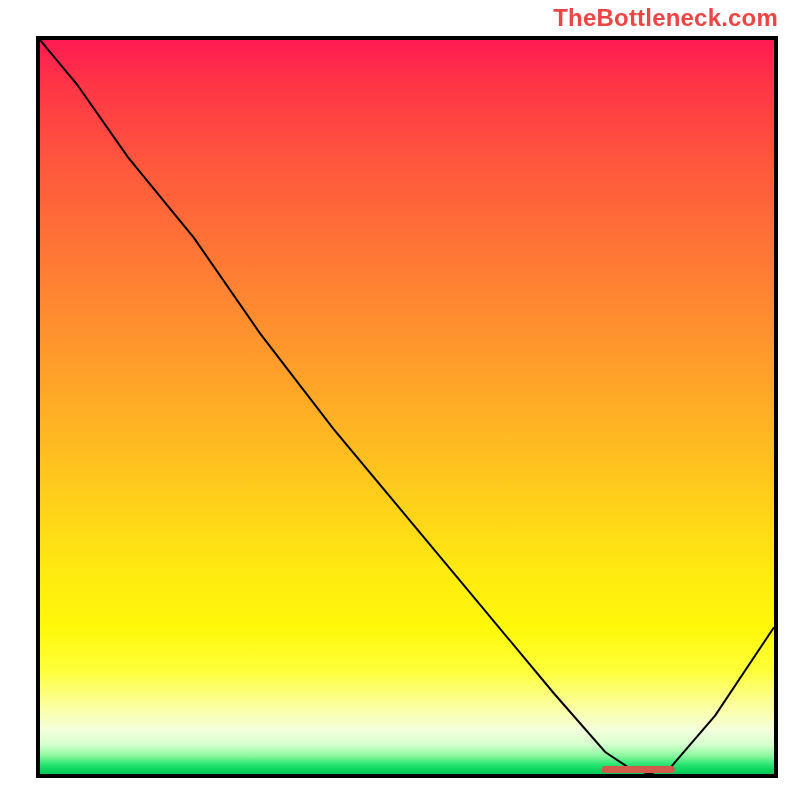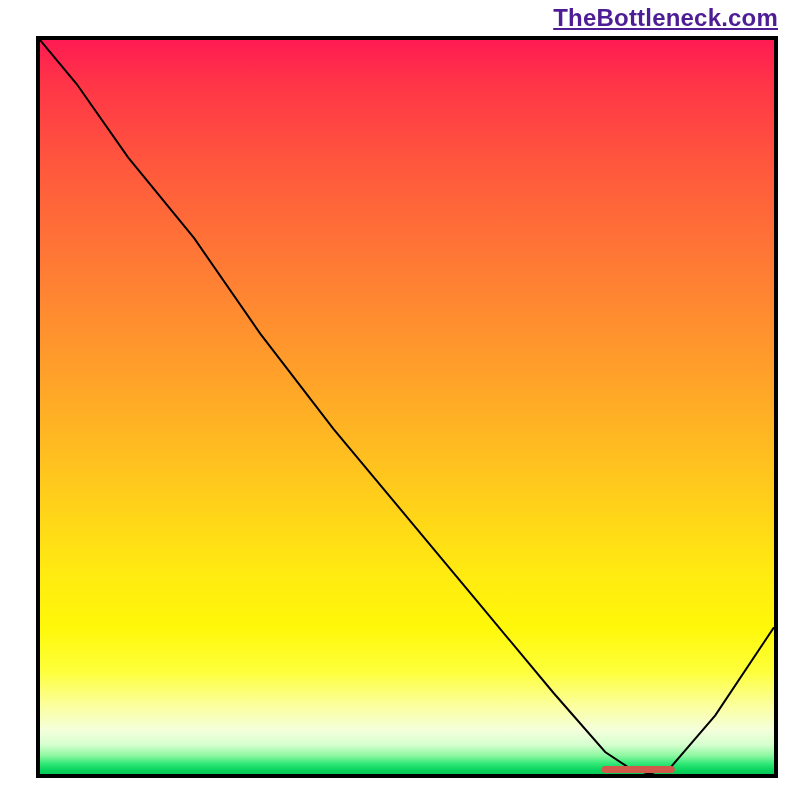--- a/index.html
+++ b/index.html
@@ -10,23 +10,22 @@
     background: #ffffff;
     font-family: Arial, Helvetica, sans-serif;
     overflow: hidden;
   }
   .watermark {
     position: absolute;
     top: 4px;
     right: 22px;
     font-size: 24px;
     font-weight: 600;
-    color: #4c1d95;
+    color: #ef4444;
     letter-spacing: 0.2px;
-    text-decoration: underline;
   }
   .chart-frame {
     position: absolute;
     left: 36px;
     top: 36px;
     width: 742px;
     height: 742px;
     box-sizing: border-box;
     border: 4px solid #000;
   }

